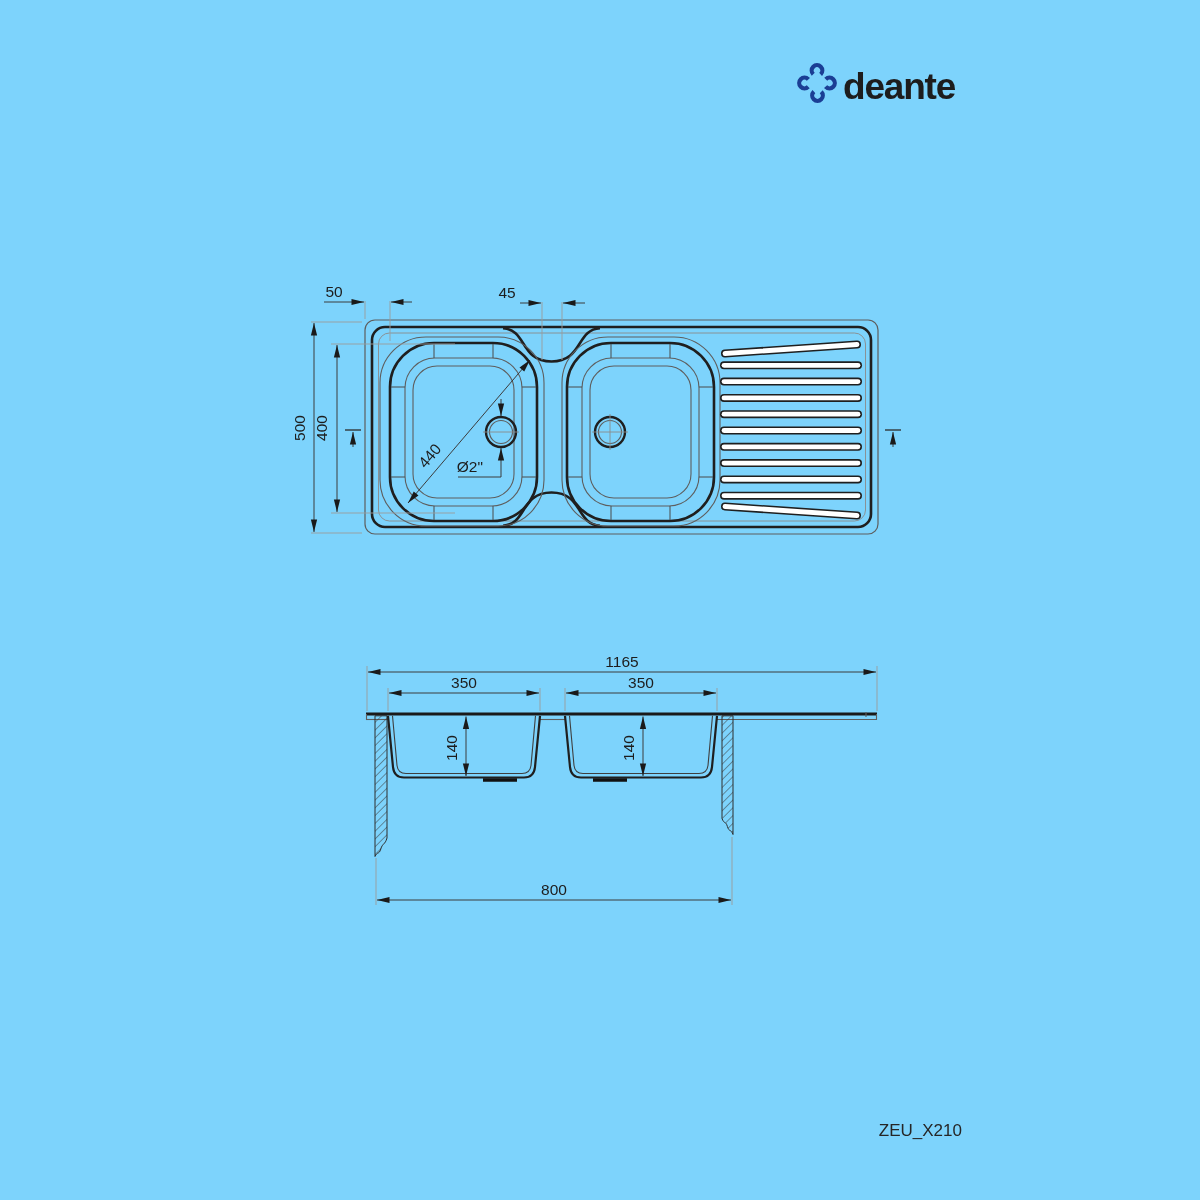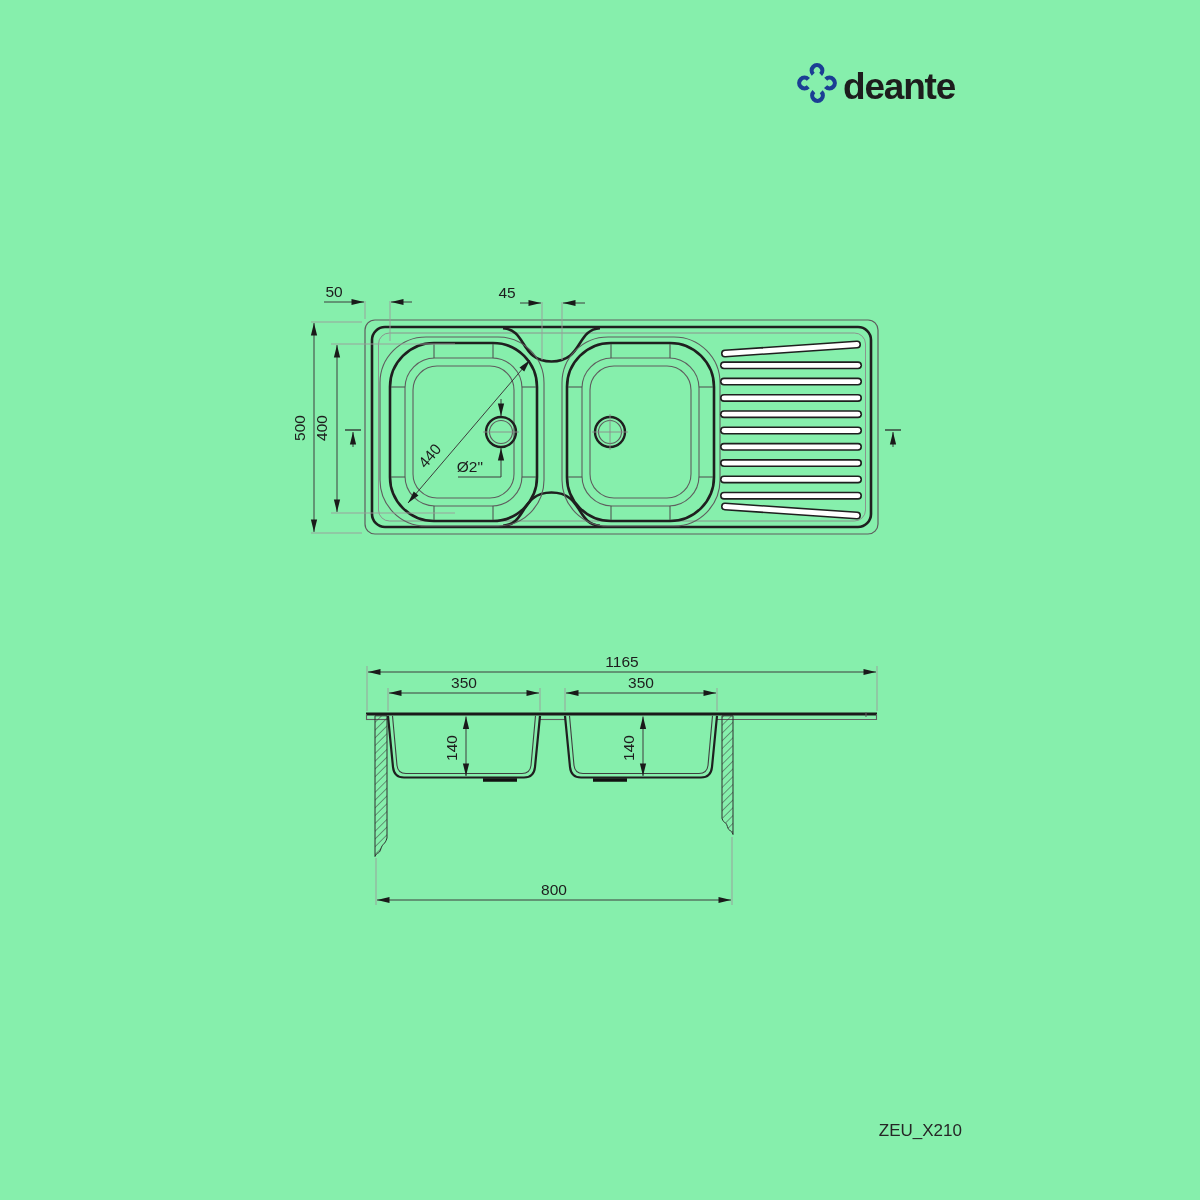--- a/index.html
+++ b/index.html
@@ -1,16 +1,16 @@
 <!DOCTYPE html>
 <html><head>
 <meta charset="utf-8">
 <style>
   html,body{margin:0;padding:0;background:#ffffff;}
-  .page{position:relative;width:1200px;height:1200px;background:#86efac;overflow:hidden;}
+  .page{position:relative;width:1200px;height:1200px;background:#7dd3fc;overflow:hidden;}
   svg{display:block;}
   text{font-family:"Liberation Sans","DejaVu Sans",sans-serif;fill:#1d1d1d;}
   .dimtxt{font-size:15.5px;}
   .code{font-size:17px;fill:#262626;}
   .logotxt{font-size:37px;font-weight:bold;letter-spacing:-1.2px;}
 </style>
 </head>
 <body>
 
 <div class="page">

